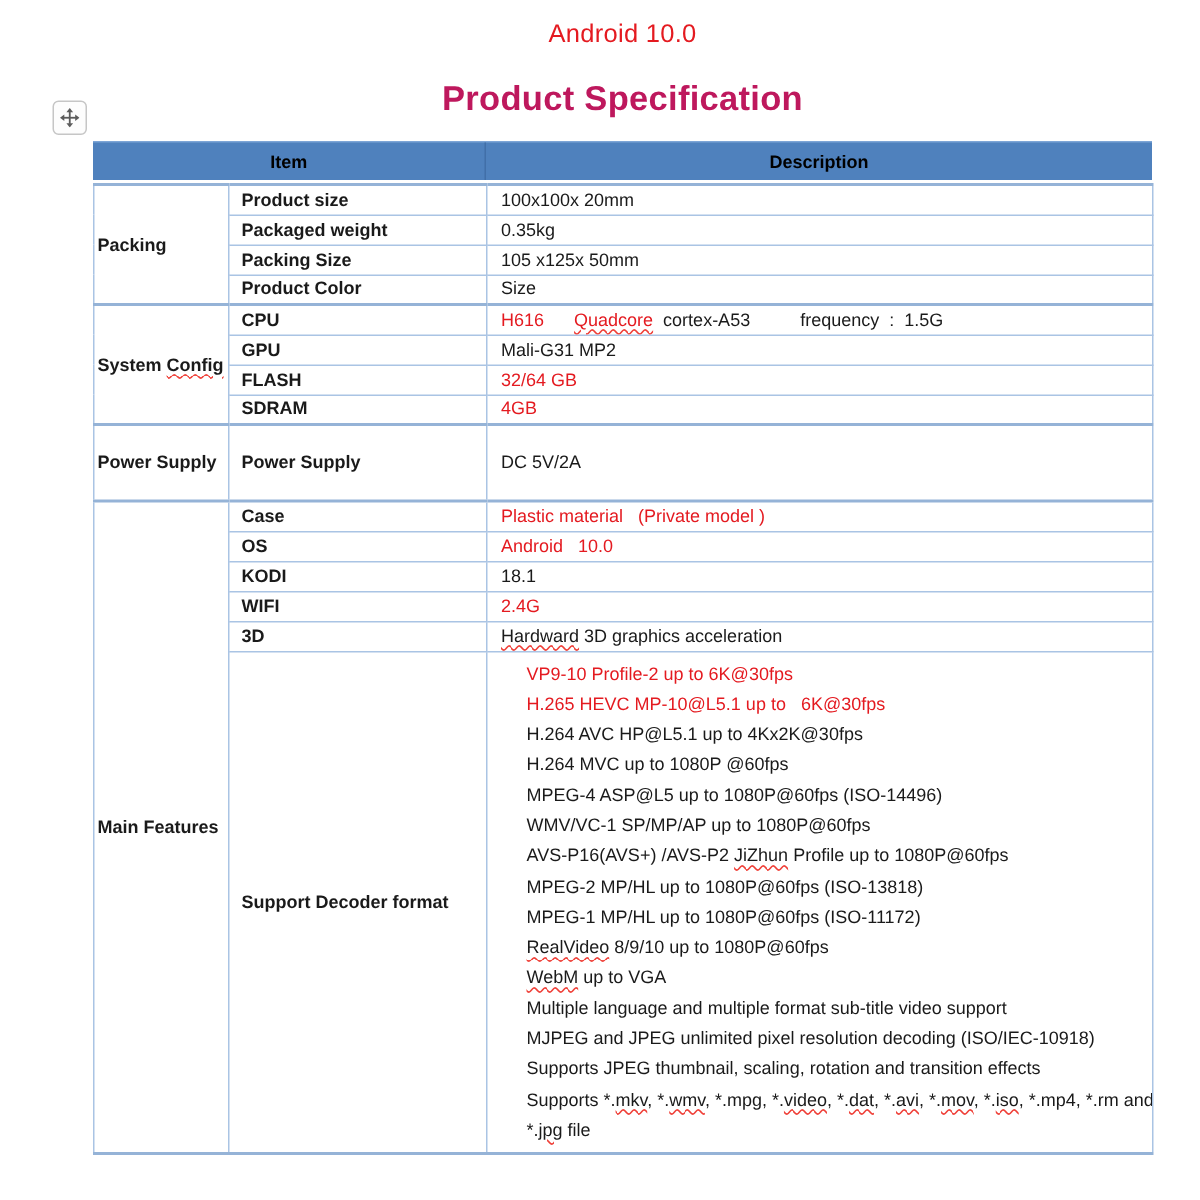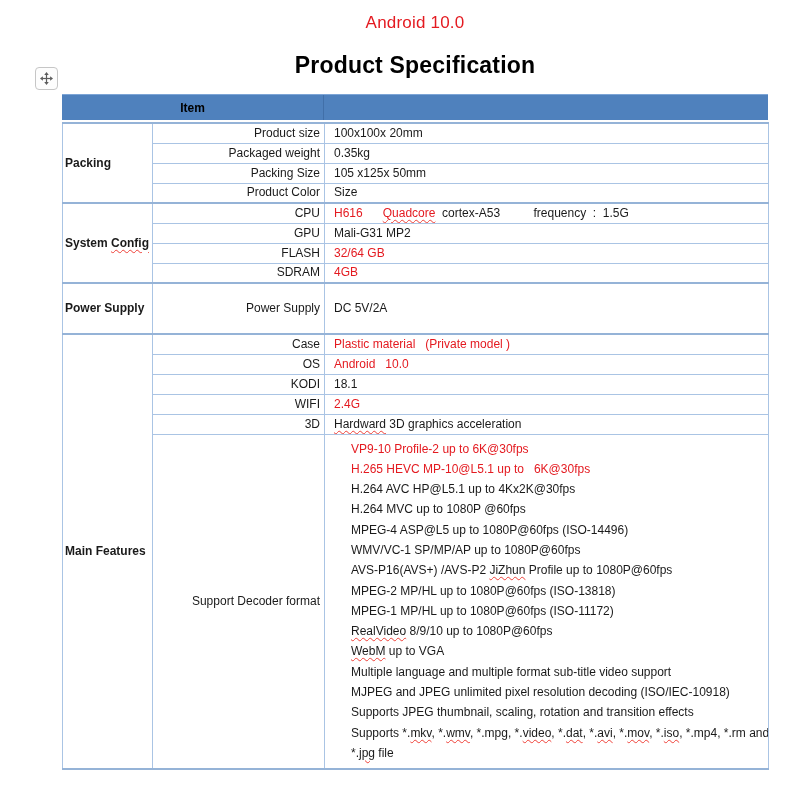--- a/index.html
+++ b/index.html
@@ -14,21 +14,21 @@
   body{
     width:800px;height:800px;background:#ffffff;position:relative;
     font-family:"Liberation Sans", sans-serif;color:var(--ink);overflow:hidden;
   }
   .title-red{
     position:absolute;left:62px;top:13px;width:706px;text-align:center;
     color:var(--red);font-size:17px;font-weight:400;letter-spacing:.2px;
   }
   .title-main{
     position:absolute;left:62px;top:52px;width:706px;text-align:center;
-    color:#000000;font-size:23px;font-weight:700;letter-spacing:.2px;
+    color:#be185d;font-size:23px;font-weight:700;letter-spacing:.2px;
   }
   .move-handle{
     position:absolute;left:35px;top:67px;width:23px;height:23px;
     border:1px solid #c6c6c6;border-radius:4px;background:#fdfdfd;
     display:flex;align-items:center;justify-content:center;cursor:move;
   }
   .table-wrap{position:absolute;left:62px;top:94px;width:706px;}
   .thead{
     display:flex;height:26px;background:var(--header-blue);
     border-top:1px solid #7da5d6;
@@ -51,21 +51,21 @@
   col.c-desc{width:444px;}
   td{
     border:1px solid var(--border-inner);
     font-size:12px;vertical-align:middle;line-height:1.25;
     overflow:hidden;white-space:nowrap;
   }
   tr{height:20px;}
   tr.tall{height:35px;}
   tr.group-first td{border-top:2px solid var(--border-group);}
   td.cat{font-weight:700;padding:17px 2px;}
-  td.item{font-weight:400;padding:0 4px 0 8px;text-align:right;}
+  td.item{font-weight:700;padding:0 4px 0 8px;}
   td.desc{padding:0 4px 0 9px;}
   td.desc-multi{padding:4px 4px 5px 26px;white-space:normal;}
   td.desc-multi .line{line-height:20.3px;white-space:nowrap;}
   .red{color:var(--red);}
   .sq{
     text-decoration-line:underline;
     text-decoration-style:wavy;
     text-decoration-color:#ef4038;
     text-decoration-thickness:1px;
     text-underline-offset:2px;
@@ -88,20 +88,21 @@
         <rect x="6.35" y="2.6" width="1.3" height="8.8"></rect>
         <rect x="2.6" y="6.35" width="8.8" height="1.3"></rect>
       </g>
     </svg>
   </span>
 </div>
 
 <div class="table-wrap">
   <div class="thead">
     <div class="th th-item">Item</div>
+    <div class="th th-desc">Description</div>
   </div>
   <div class="head-gap"></div>
   <table class="spec">
     <colgroup>
         <col class="c-cat">
         <col class="c-item">
         <col class="c-desc">
       </colgroup>
     <tbody>
         <tr class="group-first">

